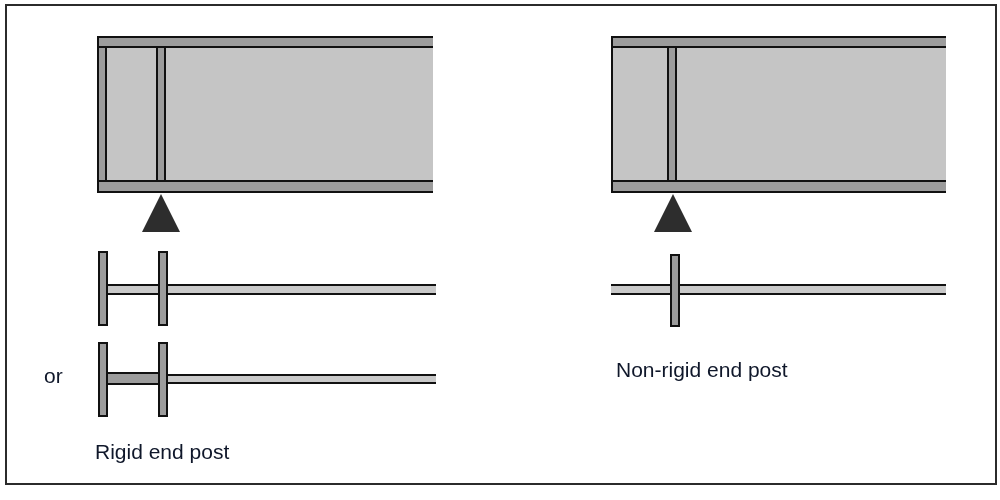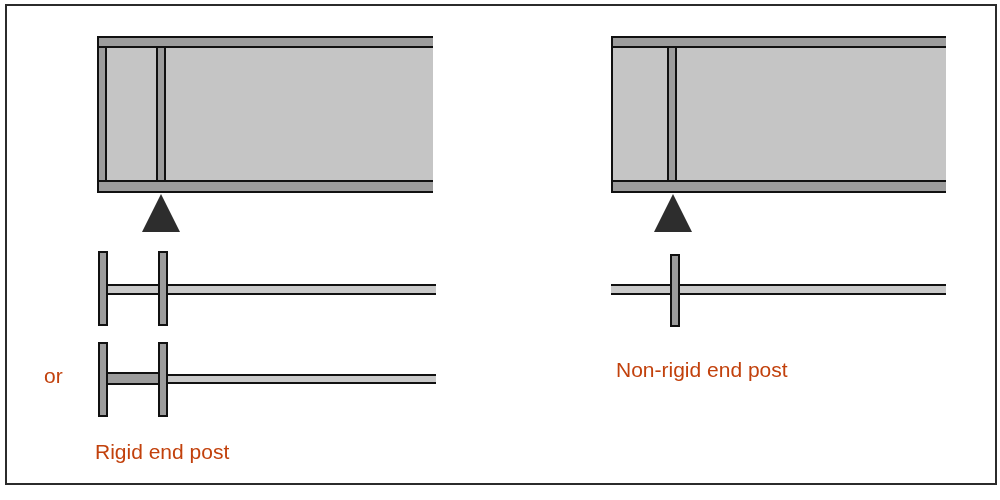--- a/index.html
+++ b/index.html
@@ -46,21 +46,21 @@
   .plate {
     background:var(--c-flange,#9c9c9c);
     border:2px solid var(--c-line,#111111);
   }
   .thick-bar {
     background:var(--c-flange,#9c9c9c);
     border-top:2px solid var(--c-line,#111111);
     border-bottom:2px solid var(--c-line,#111111);
   }
   .label {
-    position:absolute; color:#c2410c; font-size:21px; line-height:1.1;
+    position:absolute; color:#0f172a; font-size:21px; line-height:1.1;
     white-space:nowrap;
   }
 </style>
 </head>
 <body>
 
 <div class="canvas">
   <div class="frame"></div>
 
   <div class="abs" style="left:97px; top:36px; width:336px; height:157px;">

